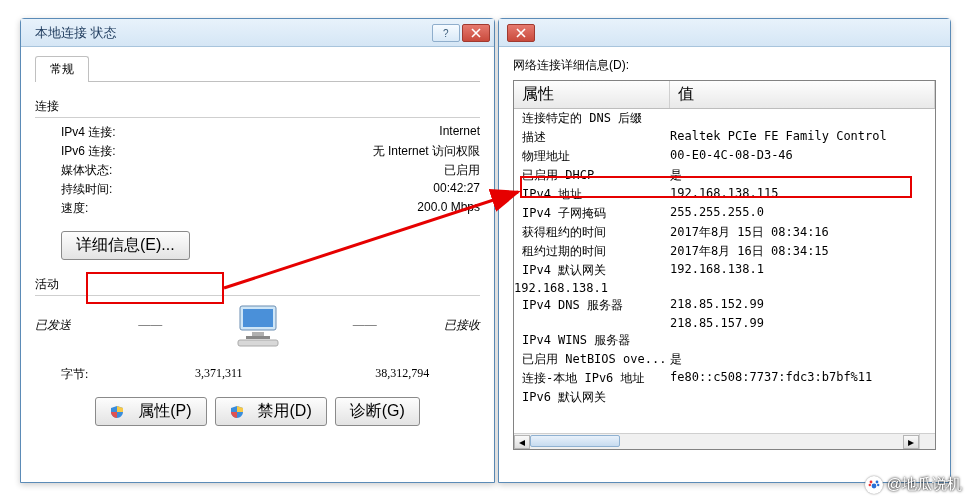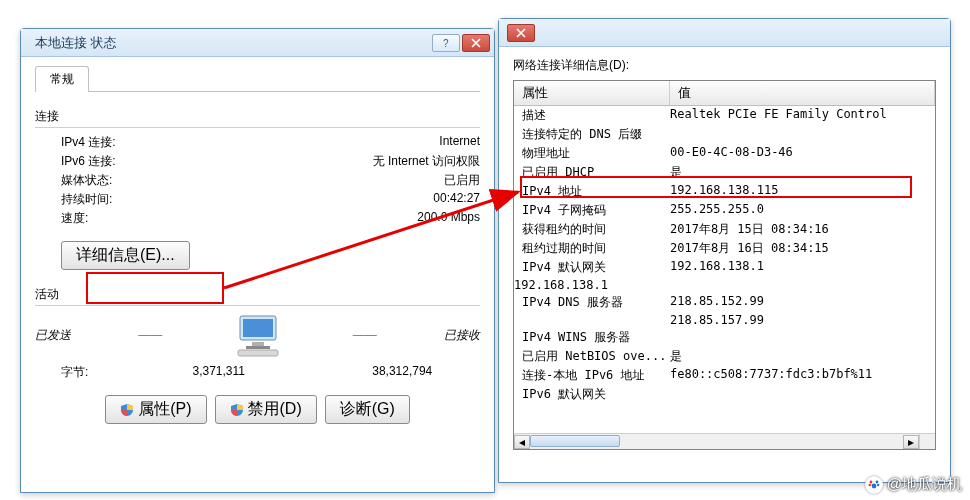--- a/index.html
+++ b/index.html
@@ -39,21 +39,21 @@
     display: flex; align-items: center; justify-content: center;
     background: linear-gradient(to bottom, #f6fbff, #d9e9f7);
     cursor: pointer;
   }
   .tbtn.close {
     background: linear-gradient(to bottom, #e67a6f, #c94a3c);
     border-color: #a03a30;
     color: #fff;
   }
   .tbtn svg { width: 10px; height: 10px; }
-  .win1 { top: 28px; left: 20px; width: 475px; height: 465px; }
+  .win1 { top: 18px; left: 20px; width: 475px; height: 465px; }
   .win1-body { padding: 8px 14px 8px 14px; }
   .tabrow { display: flex; border-bottom: 1px solid #c0c0c0; }
   .tab {
     padding: 4px 14px;
     border: 1px solid #c0c0c0;
     border-bottom: none;
     background: #fff;
     border-radius: 3px 3px 0 0;
     position: relative;
     top: 1px;
@@ -73,25 +73,25 @@
     font-size: 16px;
   }
   .btn-row { margin: 14px 0 10px 26px; }
   .activity-row {
     display: flex; align-items: center; justify-content: space-between;
     margin: 6px 0;
     font-style: italic;
   }
   .monitor { width: 56px; height: 46px; position: relative; }
   .monitor svg { width: 100%; height: 100%; }
-  .bytes-row { display: flex; margin-top: 6px; }
+  .bytes-row { display: flex; margin-top: 18px; font-family: Liberation Serif, serif; }
   .bytes-row .lbl { width: 80px; margin-left: 26px; }
   .bytes-row .num { flex: 1; text-align: center; }
   .bottom-btns { display: flex; gap: 8px; justify-content: center; margin-top: 14px; }
-  .bottom-btns .btn { display: inline-flex; align-items: center; gap: 4px; }
+  .bottom-btns .btn { display: inline-flex; align-items: center; gap: 14px; }
   .shield { width: 14px; height: 14px; }
   .red-box {
     position: absolute;
     border: 2px solid #e60000;
     pointer-events: none;
     z-index: 10;
   }
   .red-arrow {
     position: absolute;
     z-index: 11;
@@ -103,21 +103,21 @@
   .listview {
     border: 1px solid #828282;
     height: 370px;
     overflow: hidden;
     position: relative;
   }
   .lv-head {
     display: flex;
     background: linear-gradient(to bottom, #fdfdfd, #e9e9e9);
     border-bottom: 1px solid #bdbdbd;
-    font-size: 13px;
+    font-size: 16px;
     justify-content: flex-end;
   }
   .lv-head .col {
     padding: 3px 8px;
     border-right: 1px solid #cfcfcf;
   }
   .col-prop { width: 156px; }
   .col-val { flex: 1; }
   .lv-body { font-family: "SimSun", monospace; font-size: 12px; }
   .lv-row { display: flex; padding: 1px 0; }
@@ -285,26 +285,26 @@
   </div>
   <div class="win2-body">
     <div class="details-label">网络连接详细信息(D):</div>
     <div class="listview">
       <div class="lv-head">
         <div class="col col-prop">属性</div>
         <div class="col col-val">值</div>
       </div>
       <div class="lv-body" id="lv-body">
           <div class="lv-row">
+            <div class="c1">连接特定的 DNS 后缀</div>
+            <div class="c2"></div>
+          </div>
+          <div class="lv-row">
             <div class="c1">描述</div>
             <div class="c2">Realtek PCIe FE Family Control</div>
-          </div>
-          <div class="lv-row">
-            <div class="c1">连接特定的 DNS 后缀</div>
-            <div class="c2"></div>
           </div>
           <div class="lv-row">
             <div class="c1">物理地址</div>
             <div class="c2">00-E0-4C-08-D3-46</div>
           </div>
           <div class="lv-row">
             <div class="c1">已启用 DHCP</div>
             <div class="c2">是</div>
           </div>
           <div class="lv-row">

